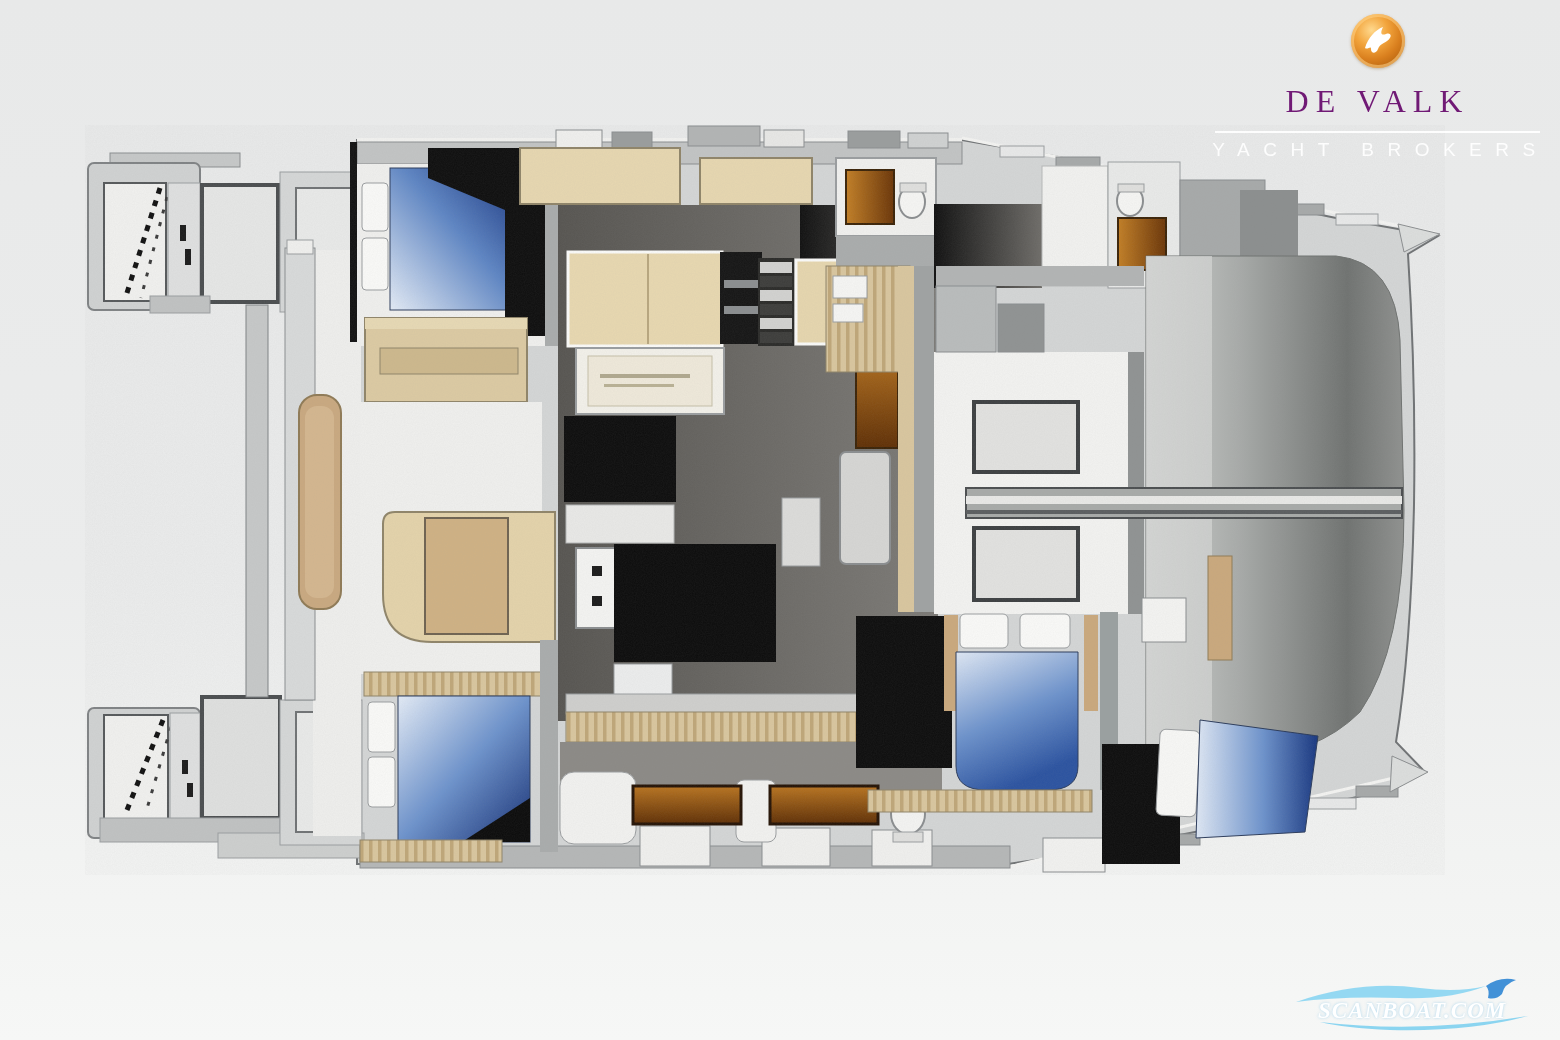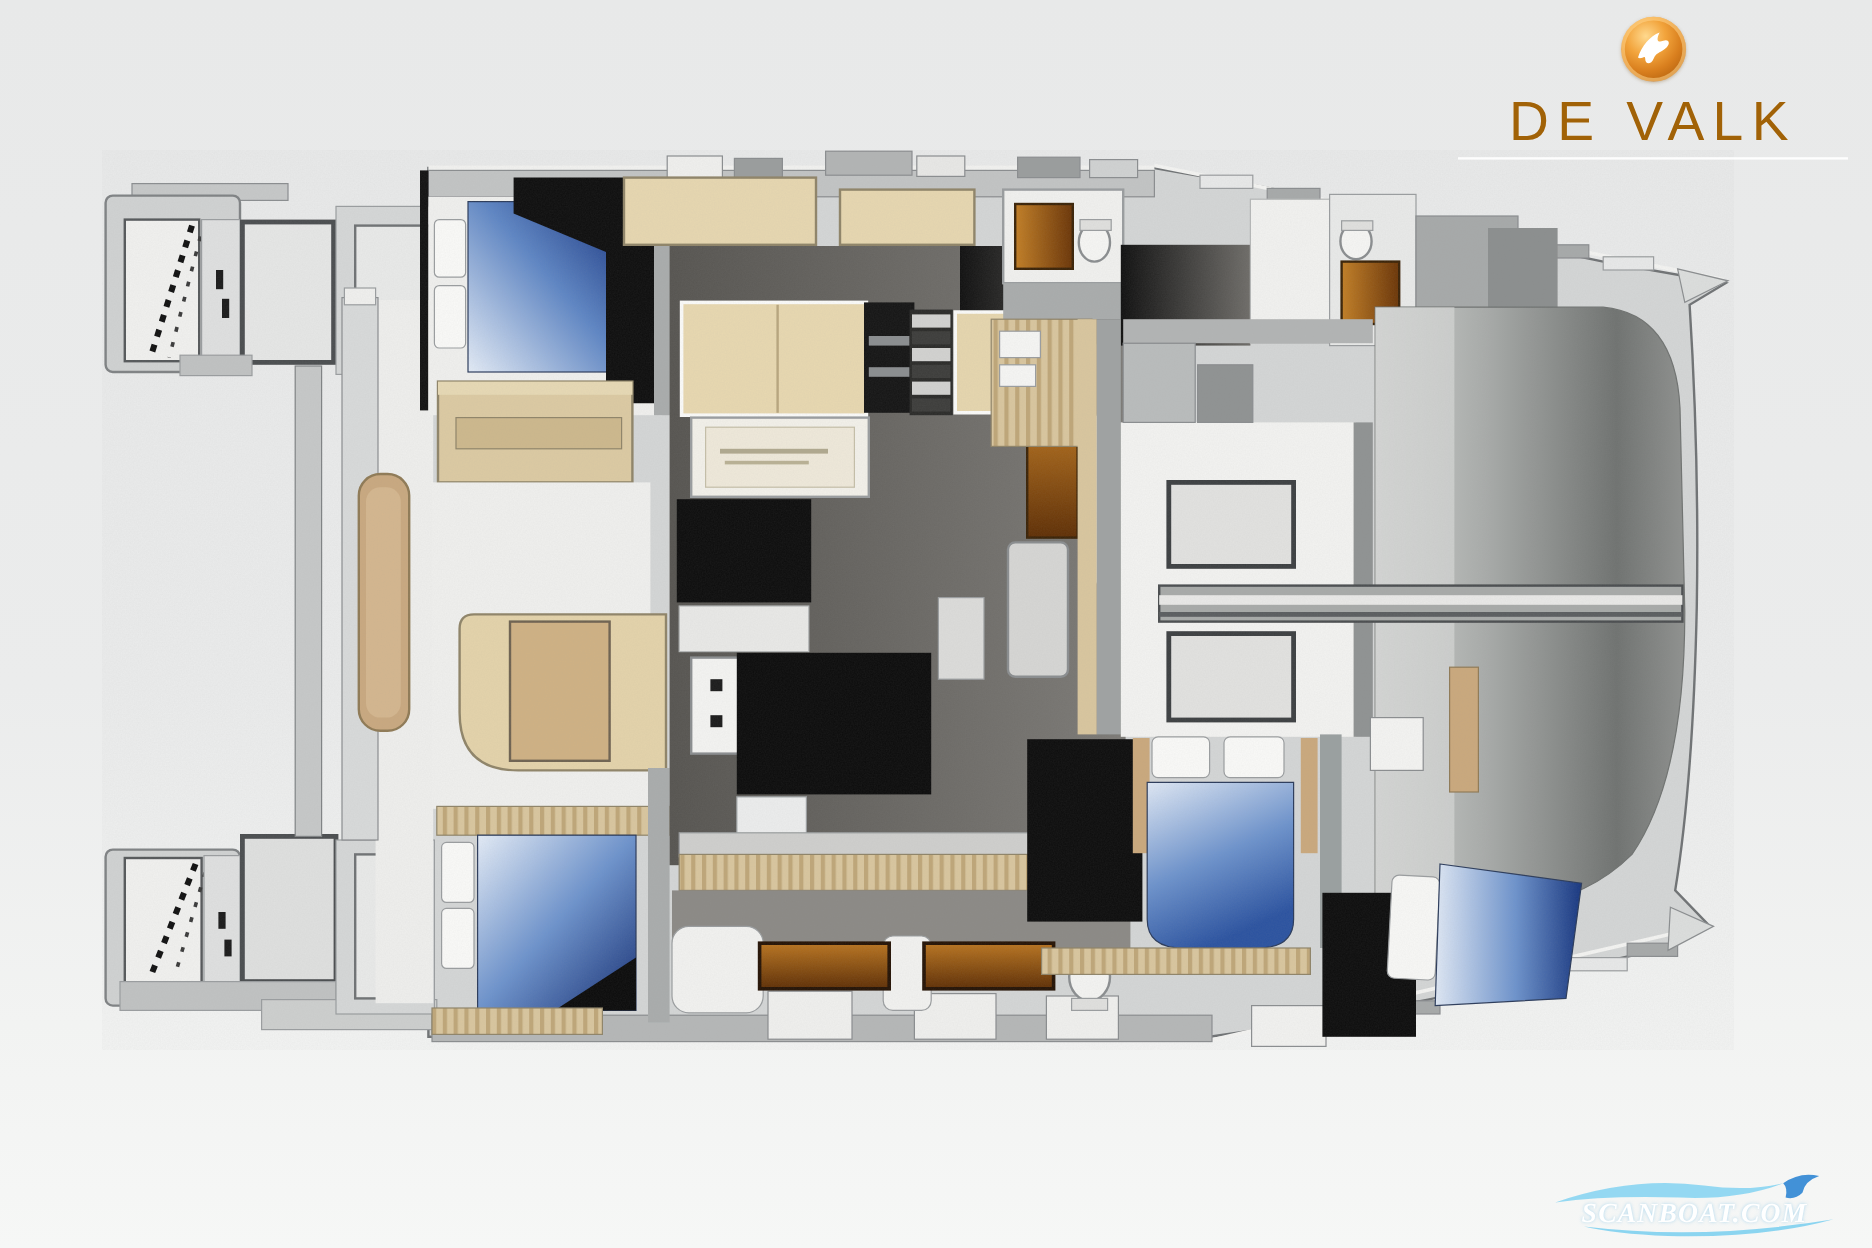--- a/index.html
+++ b/index.html
@@ -12,21 +12,21 @@
   
   .brand{position:absolute;left:1205px;top:14px;width:345px;text-align:center;user-select:none;}
   .brand .sphere{
     width:54px;height:54px;margin:0 auto 10px auto;border-radius:50%;
     background:radial-gradient(circle at 38% 30%,#ffd98e 0%,#f2a43c 32%,#d97f1e 58%,#9c4f04 100%);
     box-shadow:inset 0 0 0 3px rgba(255,214,140,.55), 0 1px 3px rgba(120,80,20,.35);
     position:relative;
   }
   .brand .sphere svg{position:absolute;left:7px;top:7px;}
   .brand .name{
-    font-family:Liberation Sans, sans-serif;font-size:46px;line-height:46px;color:#a16207;
+    font-family:Liberation Serif, serif;font-size:32px;line-height:46px;color:#701a75;
     letter-spacing:7px;white-space:nowrap;text-shadow:0 0 1px rgba(255,255,255,.6);
   }
   .brand .rule{height:2px;background:rgba(255,255,255,.92);margin:7px 10px 6px 10px;}
   .brand .tagline{
     font-size:19px;color:rgba(255,255,255,.92);letter-spacing:13.5px;white-space:nowrap;
     margin-left:6px;
   }
   
   .watermark{position:absolute;left:1290px;top:972px;width:268px;height:64px;user-select:none;}
   .watermark .wm-text{
@@ -316,20 +316,21 @@
 
 <div class="brand">
   <div class="sphere">
     <svg width="40" height="40" viewBox="-20 -20 40 40">
       <path d="M-13,7 C-10,-3 -3,-11 5,-14 C2,-8 3,-5 8,-7 C13,-9 15,-4 9,0
                C5,3 2,3 0,8 C-2,13 -7,13 -7,8 C-7,4 -10,9 -13,7 Z" fill="#ffffff"></path>
     </svg>
   </div>
   <div class="name">DE VALK</div>
   <div class="rule"></div>
+  <div class="tagline">YACHT BROKERS</div>
 </div>
 
 <div class="watermark">
   <svg width="268" height="64" viewBox="0 0 268 64">
     <path d="M6,30 Q70,8 130,16 Q168,21 196,14 Q160,28 110,26 Q50,24 6,30 Z" fill="#8ad5f2" opacity="0.9"></path>
     <path d="M196,14 Q210,4 226,8 Q214,12 212,22 Q206,28 198,26 Q200,18 196,14 Z" fill="#2f86d4" opacity="0.9"></path>
     <path d="M30,50 Q130,62 238,44 Q180,60 100,58 Q55,56 30,50 Z" fill="#7fd0f0" opacity="0.9"></path>
   </svg>
   <div class="wm-text">SCANBOAT.COM</div>
 </div>

